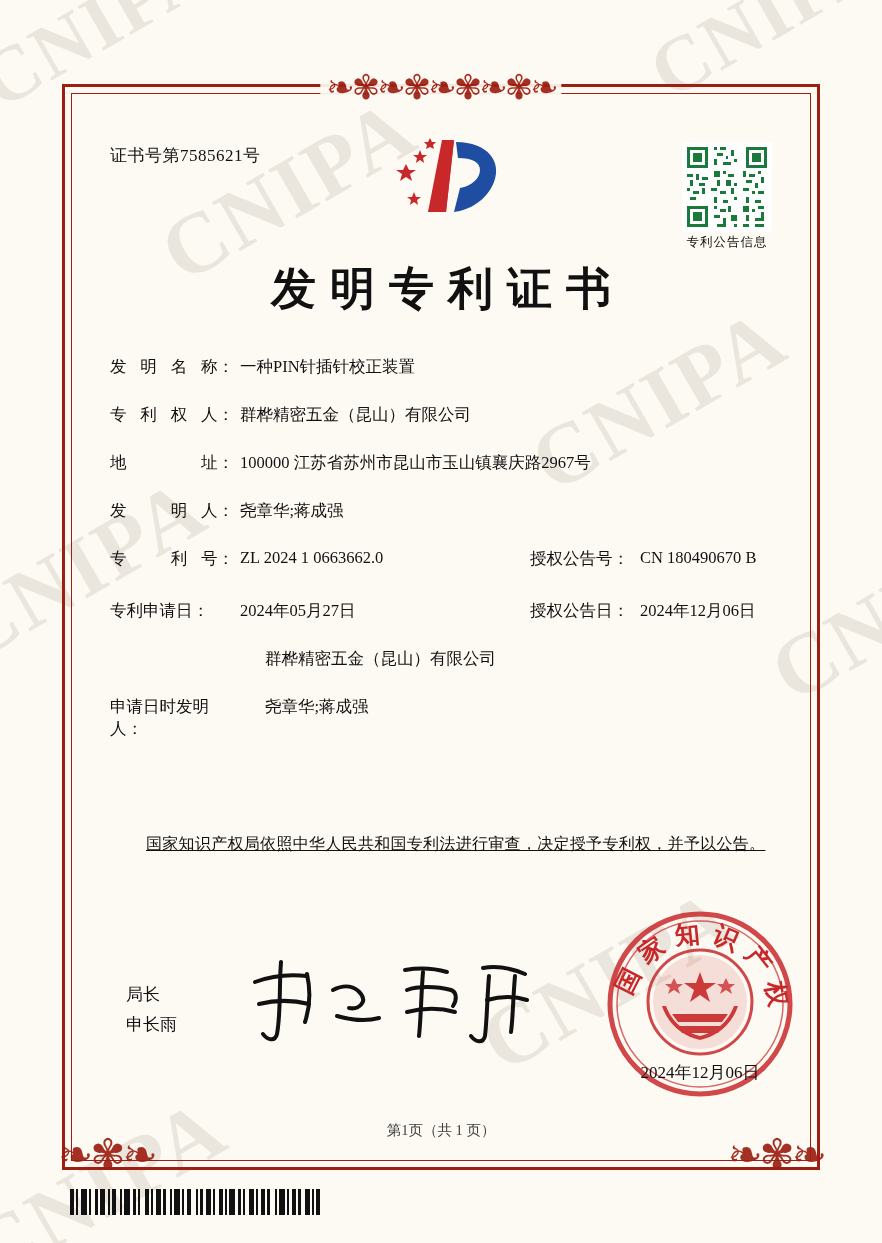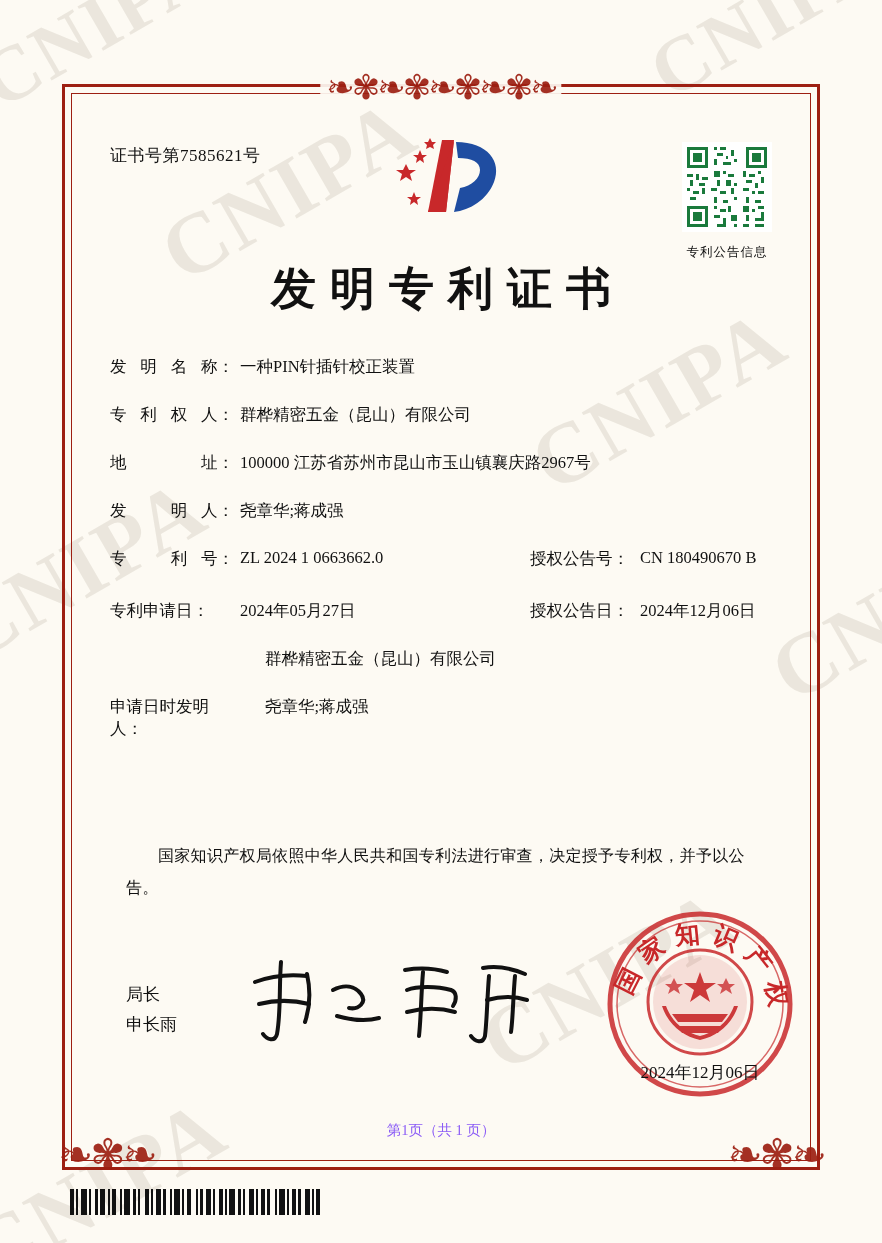--- a/index.html
+++ b/index.html
@@ -73,21 +73,21 @@
     position:absolute;right:48px;top:58px;
     text-align:center;
   }
   .qr{
     width:86px;height:86px;
     background:#fff;
     padding:2px;
     box-sizing:content-box;
   }
   .qr-cap{
-    font-size:12.5px;color:#111;margin-top:12px;letter-spacing:1px;
+    font-size:12.5px;color:#111;margin-top:2px;letter-spacing:1px;
   }
 
   .title{
     position:absolute;left:0;right:0;top:175px;
     text-align:center;
     font-size:45px;
     font-weight:bold;
     color:#111;
     letter-spacing:14px;
     text-indent:14px;
@@ -117,41 +117,41 @@
   }
   .val2{
     position:absolute;left:530px;top:0;
   }
 
   .para{
     position:absolute;left:48px;right:40px;top:740px;
     font-size:16px;color:#111;line-height:2.0;
     letter-spacing:.3px;
   }
-  .para p{margin:16px;}
+  .para p{margin:4px;text-decoration:underline;}
   .para .indent{text-indent:32px;}
 
   .sign-block{
     position:absolute;left:64px;top:896px;
     font-size:17px;color:#111;line-height:1.75;
   }
   .signature{
     position:absolute;left:175px;top:872px;
     width:310px;height:90px;
   }
 
   .seal{
     position:absolute;right:22px;top:822px;
     width:196px;height:196px;
   }
 
   .page-no{
     position:absolute;left:0;right:0;bottom:30px;
     text-align:center;
-    font-size:14.5px;color:#8b5cf6;
+    font-size:14.5px;color:#404040;
   }
 
   
   .barcode{
     position:absolute;left:70px;bottom:28px;
     width:320px;height:26px;
     display:flex;
     align-items:stretch;
   }
   .barcode i{display:block;height:100%;background:#111;}

